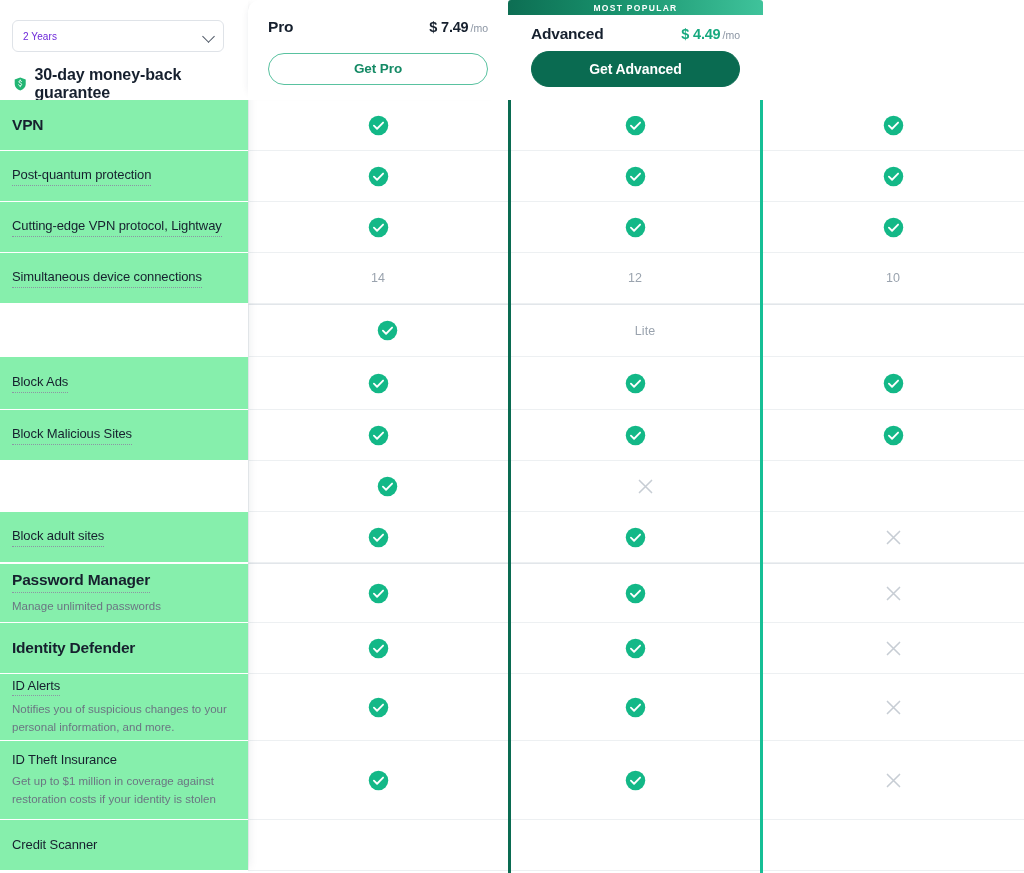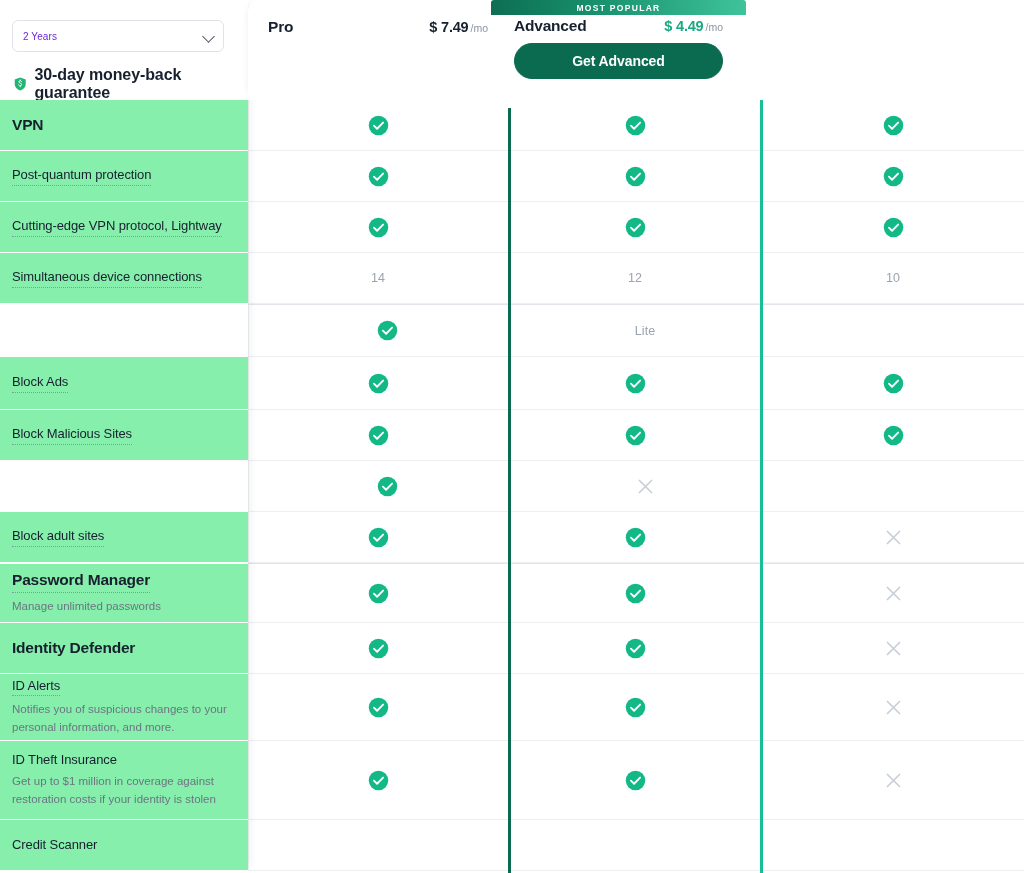--- a/index.html
+++ b/index.html
@@ -185,21 +185,21 @@
 
   
   .plan-head {
     position: absolute;
     top: 0;
     height: 100px;
     z-index: 50;
   }
 
   .plan-pro      { left: 248px; width: 260px; }
-  .plan-advanced { left: 491px; width: 255px; }
+  .plan-advanced { left: 508px; width: 255px; }
   .plan-basic    { left: 763px; width: 261px; }
 
   .card {
     position: relative;
     width: 100%;
     height: 100%;
     background: #ffffff;
     padding: 18px 20px 0 20px;
   }
   .plan-pro .card {
@@ -207,21 +207,21 @@
     box-shadow: -5px 0 10px -8px rgba(20,35,60,0.16);
   }
   .plan-basic .card {
     border-top-right-radius: 12px;
     box-shadow: 5px 0 10px -8px rgba(20,35,60,0.16);
   }
 
   .plan-advanced .card {
     background: #ffffff;
     padding-top: 0;
-    margin: 8px 3px;
+    margin: 16px 3px;
     width: calc(100% - 6px);
   }
   .popular-banner {
     position: absolute;
     left: 0; top: 0;
     width: 255px;
     height: 15px;
     background: linear-gradient(90deg, #0d6e53 0%, #18916c 42%, #3fc39b 100%);
     border-top-left-radius: 3px;
     border-top-right-radius: 3px;
@@ -645,20 +645,21 @@
   </div>
 
   <div class="plan-head plan-pro">
     <div class="card">
       <div class="plan-row">
         <span class="plan-name">Pro</span>
         <span class="plan-price-wrap">
           <span class="plan-price">$ 7.49</span><span class="plan-per">/mo</span>
         </span>
       </div>
+      <button class="cta">Get Pro</button>
     </div>
   </div>
 
   <div class="plan-head plan-advanced">
     <div class="popular-banner">
       <span>MOST POPULAR</span>
     </div>
     <div class="card">
       <div class="plan-row adv-head-row">
         <span class="plan-name">Advanced</span>

